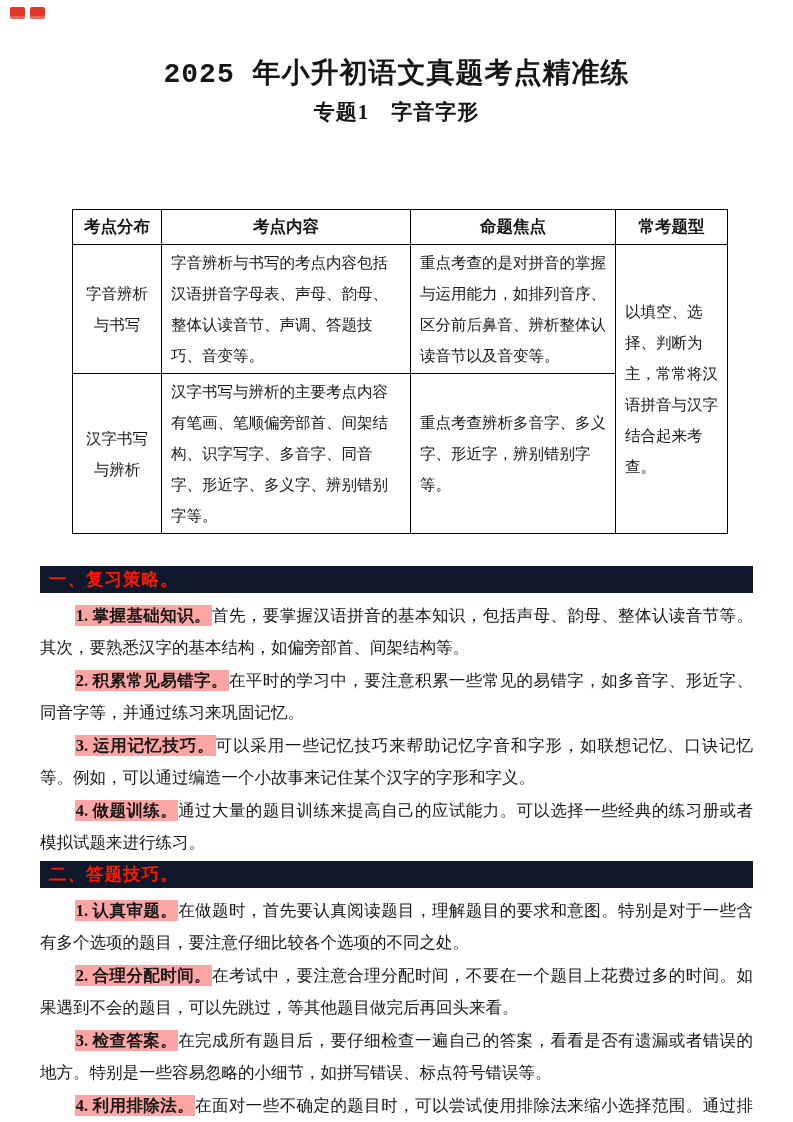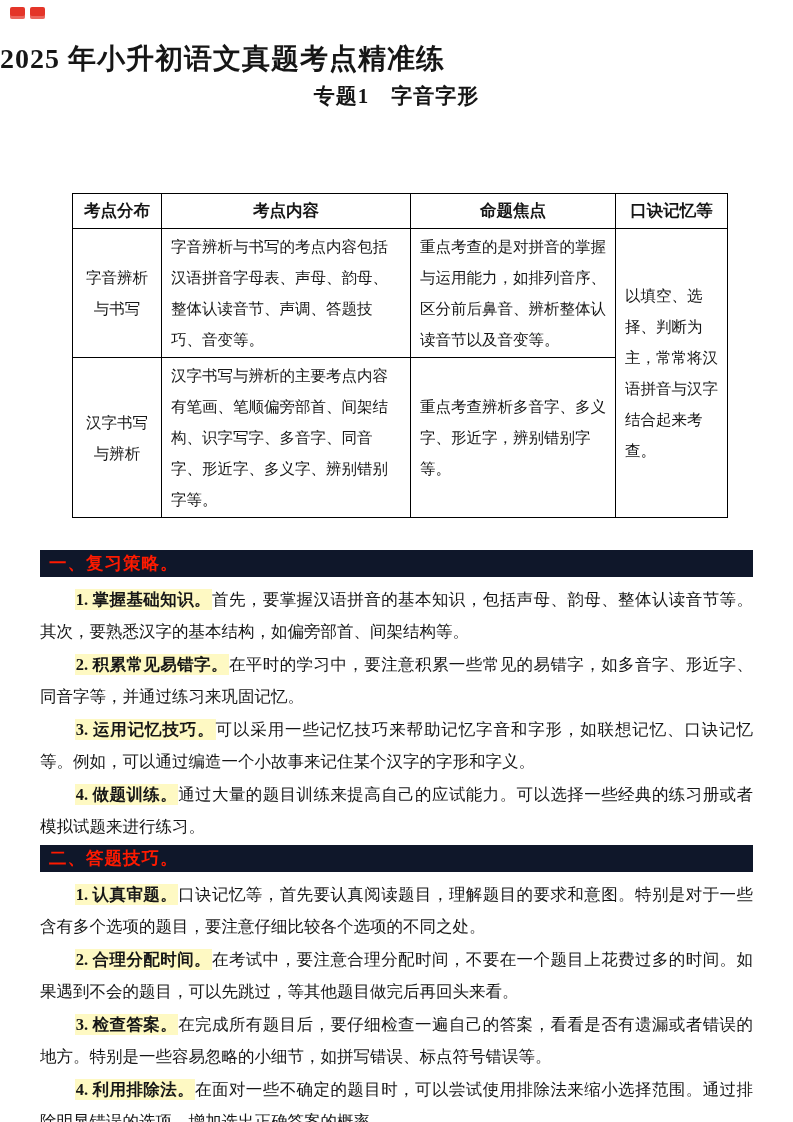--- a/index.html
+++ b/index.html
@@ -12,24 +12,25 @@
     color:#161616;
     overflow:hidden;
   }
   .corner-marks { position:absolute; top:7px; left:10px; display:flex; gap:5px; }
   .corner-mark {
     width:15px; height:12px; border-radius:2px;
     background:#e43529;
     box-shadow:inset 0 -3px 0 rgba(255,255,255,.25);
   }
   .doc-title {
-    margin:42px 0 0 0;
-    text-align:left;
+    margin:58px 0 0 0;
+    text-align:center;
     font-size:28px; font-weight:bold; letter-spacing:1px;
     line-height:34px;
+    font-family:Liberation Mono, monospace;
   }
   .doc-subtitle {
     margin:7px 0 0 0;
     text-align:center;
     font-size:21px; font-weight:bold; letter-spacing:1px;
     line-height:26px;
   }
   table.kaodian {
     border-collapse:collapse;
     table-layout:fixed;
@@ -73,21 +74,21 @@
   .section-body { padding-top:7px; }
   p.item {
     margin:0 0 2px 0;
     font-size:16.5px;
     line-height:31.5px;
     text-indent:2.1em;
     text-align:justify;
   }
   .item-label {
     font-weight:bold;
-    background:#fef9c3;
+    background:#fca5a5;
     padding:1px 1px;
   }
 </style>
 </head>
 <body>
 
 <div class="page">
 
   <div class="corner-marks">
     <span class="corner-mark"></span>
@@ -102,21 +103,21 @@
       <col style="width:89px">
       <col style="width:249px">
       <col style="width:205px">
       <col style="width:112px">
     </colgroup>
     <tbody>
         <tr>
       <th>考点分布</th>
       <th>考点内容</th>
       <th>命题焦点</th>
-      <th>口诀记忆等</th>
+      <th>常考题型</th>
     </tr>
     <tr class="data-row">
       <td class="cell-category">字音辨析 与书写</td>
       <td class="cell-content">字音辨析与书写的考点内容包括汉语拼音字母表、声母、韵母、整体认读音节、声调、答题技巧、音变等。</td>
       <td class="cell-focus">重点考查的是对拼音的掌握与运用能力，如排列音序、区分前后鼻音、辨析整体认读音节以及音变等。</td>
       <td class="cell-types" rowspan="2">以填空、选择、判断为主，常常将汉语拼音与汉字结合起来考查。</td>
     </tr>
     <tr class="data-row">
       <td class="cell-category">汉字书写 与辨析</td>
       <td class="cell-content">汉字书写与辨析的主要考点内容有笔画、笔顺偏旁部首、间架结构、识字写字、多音字、同音字、形近字、多义字、辨别错别字等。</td>
@@ -130,20 +131,20 @@
     <div class="banner banner-1">一、复习策略。</div>
     <div class="section-body">
       <p class="item"><span class="item-label">1. 掌握基础知识。</span><span>首先，要掌握汉语拼音的基本知识，包括声母、韵母、整体认读音节等。其次，要熟悉汉字的基本结构，如偏旁部首、间架结构等。</span></p>
       <p class="item"><span class="item-label">2. 积累常见易错字。</span><span>在平时的学习中，要注意积累一些常见的易错字，如多音字、形近字、同音字等，并通过练习来巩固记忆。</span></p>
       <p class="item"><span class="item-label">3. 运用记忆技巧。</span><span>可以采用一些记忆技巧来帮助记忆字音和字形，如联想记忆、口诀记忆等。例如，可以通过编造一个小故事来记住某个汉字的字形和字义。</span></p>
       <p class="item"><span class="item-label">4. 做题训练。</span><span>通过大量的题目训练来提高自己的应试能力。可以选择一些经典的练习册或者模拟试题来进行练习。</span></p>
     </div>
 
     <div class="banner banner-2">二、答题技巧。</div>
     <div class="section-body">
-      <p class="item"><span class="item-label">1. 认真审题。</span><span>口诀记忆等，首先要认真阅读题目，理解题目的要求和意图。特别是对于一些含有多个选项的题目，要注意仔细比较各个选项的不同之处。</span></p>
+      <p class="item"><span class="item-label">1. 认真审题。</span><span>在做题时，首先要认真阅读题目，理解题目的要求和意图。特别是对于一些含有多个选项的题目，要注意仔细比较各个选项的不同之处。</span></p>
       <p class="item"><span class="item-label">2. 合理分配时间。</span><span>在考试中，要注意合理分配时间，不要在一个题目上花费过多的时间。如果遇到不会的题目，可以先跳过，等其他题目做完后再回头来看。</span></p>
       <p class="item"><span class="item-label">3. 检查答案。</span><span>在完成所有题目后，要仔细检查一遍自己的答案，看看是否有遗漏或者错误的地方。特别是一些容易忽略的小细节，如拼写错误、标点符号错误等。</span></p>
       <p class="item"><span class="item-label">4. 利用排除法。</span><span>在面对一些不确定的题目时，可以尝试使用排除法来缩小选择范围。通过排除明显错误的选项，增加选出正确答案的概率。</span></p>
     </div>
 
   </div>
 </div>
 
 </body></html>

